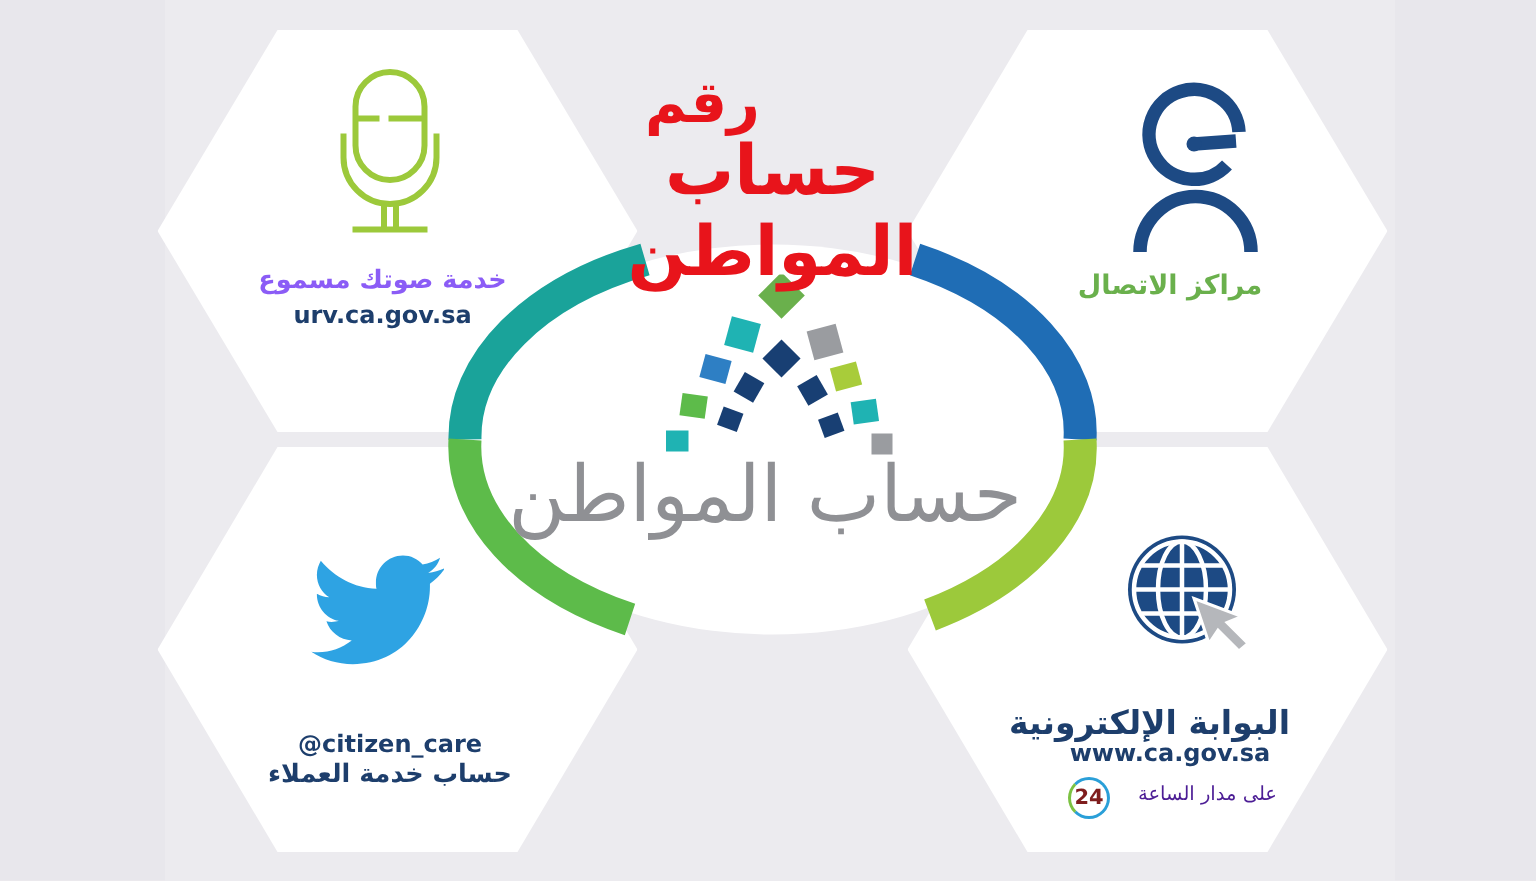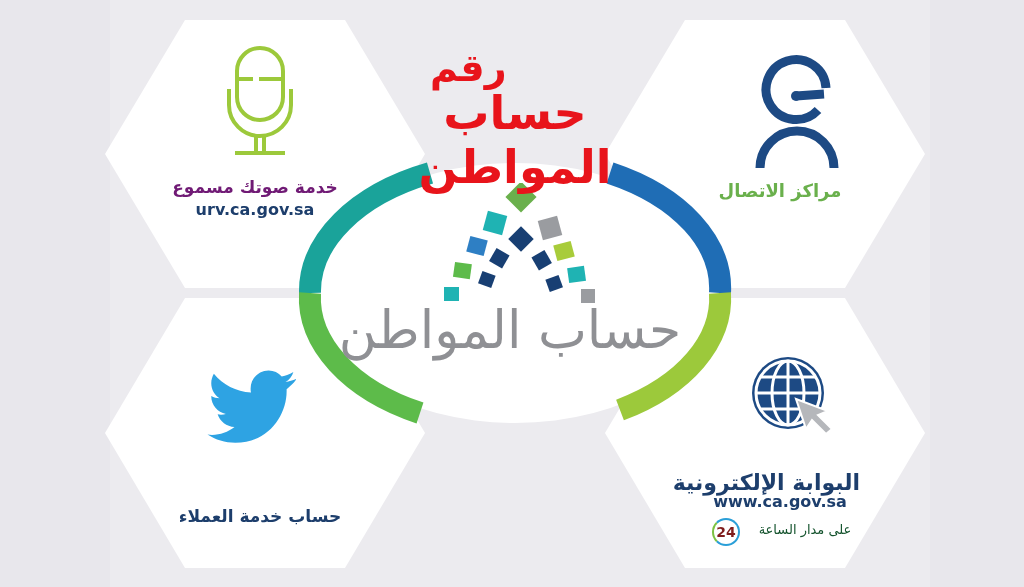--- a/index.html
+++ b/index.html
@@ -42,21 +42,21 @@
     font-family: "DejaVu Sans", sans-serif;
   }
   .badge24 {
     position: absolute; left: 712px; top: 518px; width: 28px; height: 28px;
     border-radius: 50%; border: 2px solid #2a9fd8; border-left-color: #7cc242;
     box-sizing: border-box; text-align: center; line-height: 24px;
     font-size: 14px; color: #7f1d1d; font-weight: bold;
   }
   .around {
     position: absolute; left: 745px; top: 522px; width: 120px; text-align: center;
-    color: #14532d; font-size: 13px; direction: rtl;
+    color: #4c1d95; font-size: 13px; direction: rtl;
   }
 </style>
 </head>
 <body>
 
 <div class="stage">
 
   <div class="bg-shape" style="left:0;top:0;width:110px;height:587px;opacity:.45;"></div>
   <div class="bg-shape" style="left:930px;top:0;width:94px;height:587px;opacity:.45;"></div>
 
@@ -103,37 +103,38 @@
 
   <svg class="icon" style="left:225px;top:45px;" width="70" height="115" viewBox="0 0 70 115">
     <g fill="none" stroke="#9cc93b" stroke-width="4">
       <rect x="12" y="3" width="46" height="72" rx="23"></rect>
       <path d="M 12 34 L 28 34 M 34 34 L 58 34"></path>
       <path d="M 4 44 L 4 60 A 31 31 0 0 0 66 60 L 66 44"></path>
       <path d="M 31 91 L 31 108 M 39 91 L 39 108"></path>
       <path d="M 10 108 L 60 108"></path>
     </g>
   </svg>
-  <div class="label" style="left:160px;top:177px;width:190px;font-size:17px;color:#701a75;">خدمة صوتك مسموع</div>
+  <div class="label" style="left:160px;top:177px;width:190px;font-size:17px;color:#8b5cf6;">خدمة صوتك مسموع</div>
   <div class="url" style="left:160px;top:200px;width:190px;font-size:16px;">urv.ca.gov.sa</div>
 
   <svg class="icon" style="left:752px;top:52px;" width="90" height="120" viewBox="0 0 90 120">
     <g fill="none" stroke="#1d4a84" stroke-width="9">
       <path d="M 74 36 A 30 30 0 1 0 66 58"></path>
       <path d="M 44 44 L 72 42"></path>
       <path d="M 8 116 A 37 37 0 0 1 82 116"></path>
     </g>
     <circle cx="44" cy="44" r="5" fill="#1d4a84"></circle>
   </svg>
   <div class="label" style="left:700px;top:180px;width:160px;font-size:18px;color:#6ab04c;">مراكز الاتصال</div>
 
   <svg class="icon" style="left:205px;top:370px;" width="95" height="75" viewBox="0 0 24 20">
     <path fill="#2ea3e3" d="M23.6 2.4c-.9.4-1.8.6-2.8.8 1-.6 1.8-1.6 2.1-2.7-.9.6-2 1-3.1 1.2C18.9.7 17.7.1 16.3.1c-2.7 0-4.8 2.2-4.8 4.8 0 .4 0 .8.1 1.1C7.6 5.8 4.1 3.9 1.7 1 1.3 1.7 1 2.6 1 3.5c0 1.7.9 3.2 2.2 4-.8 0-1.5-.2-2.2-.6v.1c0 2.3 1.7 4.3 3.9 4.7-.4.1-.8.2-1.3.2-.3 0-.6 0-.9-.1.6 1.9 2.4 3.3 4.5 3.4-1.7 1.3-3.8 2.1-6 2.1-.4 0-.8 0-1.2-.1 2.1 1.4 4.7 2.2 7.4 2.2 8.9 0 13.7-7.4 13.7-13.7v-.6c.9-.7 1.8-1.5 2.5-2.5z"></path>
   </svg>
   <div class="label" style="left:160px;top:462px;width:200px;font-size:17px;color:#1d3e6c;margin-top:44px;">حساب خدمة العملاء</div>
+  <div class="url" style="left:160px;top:486px;width:200px;font-size:16px;">@citizen_care</div>
 
   <svg class="icon" style="left:750px;top:355px;" width="90" height="80" viewBox="0 0 90 80">
     <circle cx="38" cy="38" r="36" fill="#1d4a84"></circle>
     <g fill="none" stroke="#ffffff" stroke-width="3">
       <circle cx="38" cy="38" r="32"></circle>
       <ellipse cx="38" cy="38" rx="16" ry="32"></ellipse>
       <path d="M 38 6 L 38 70"></path>
       <path d="M 6 38 L 70 38"></path>
       <path d="M 11 22 L 65 22 M 11 54 L 65 54"></path>
     </g>

